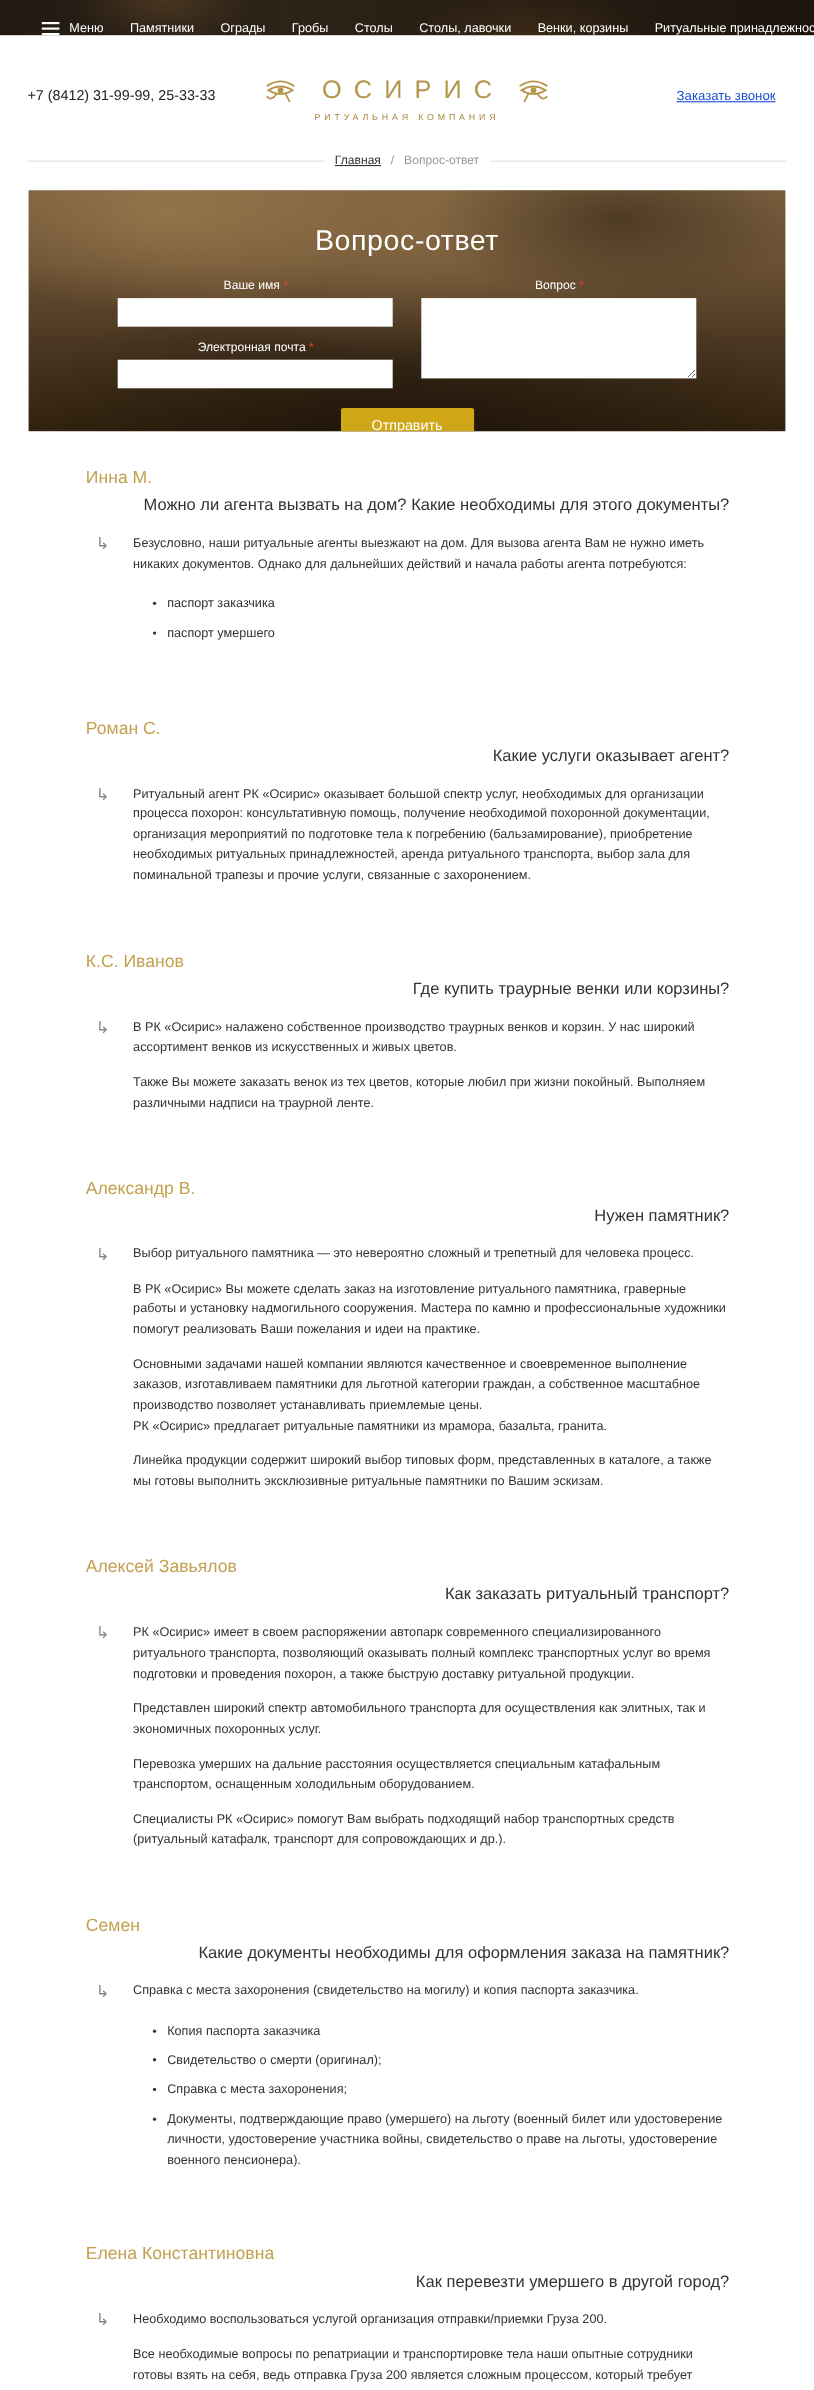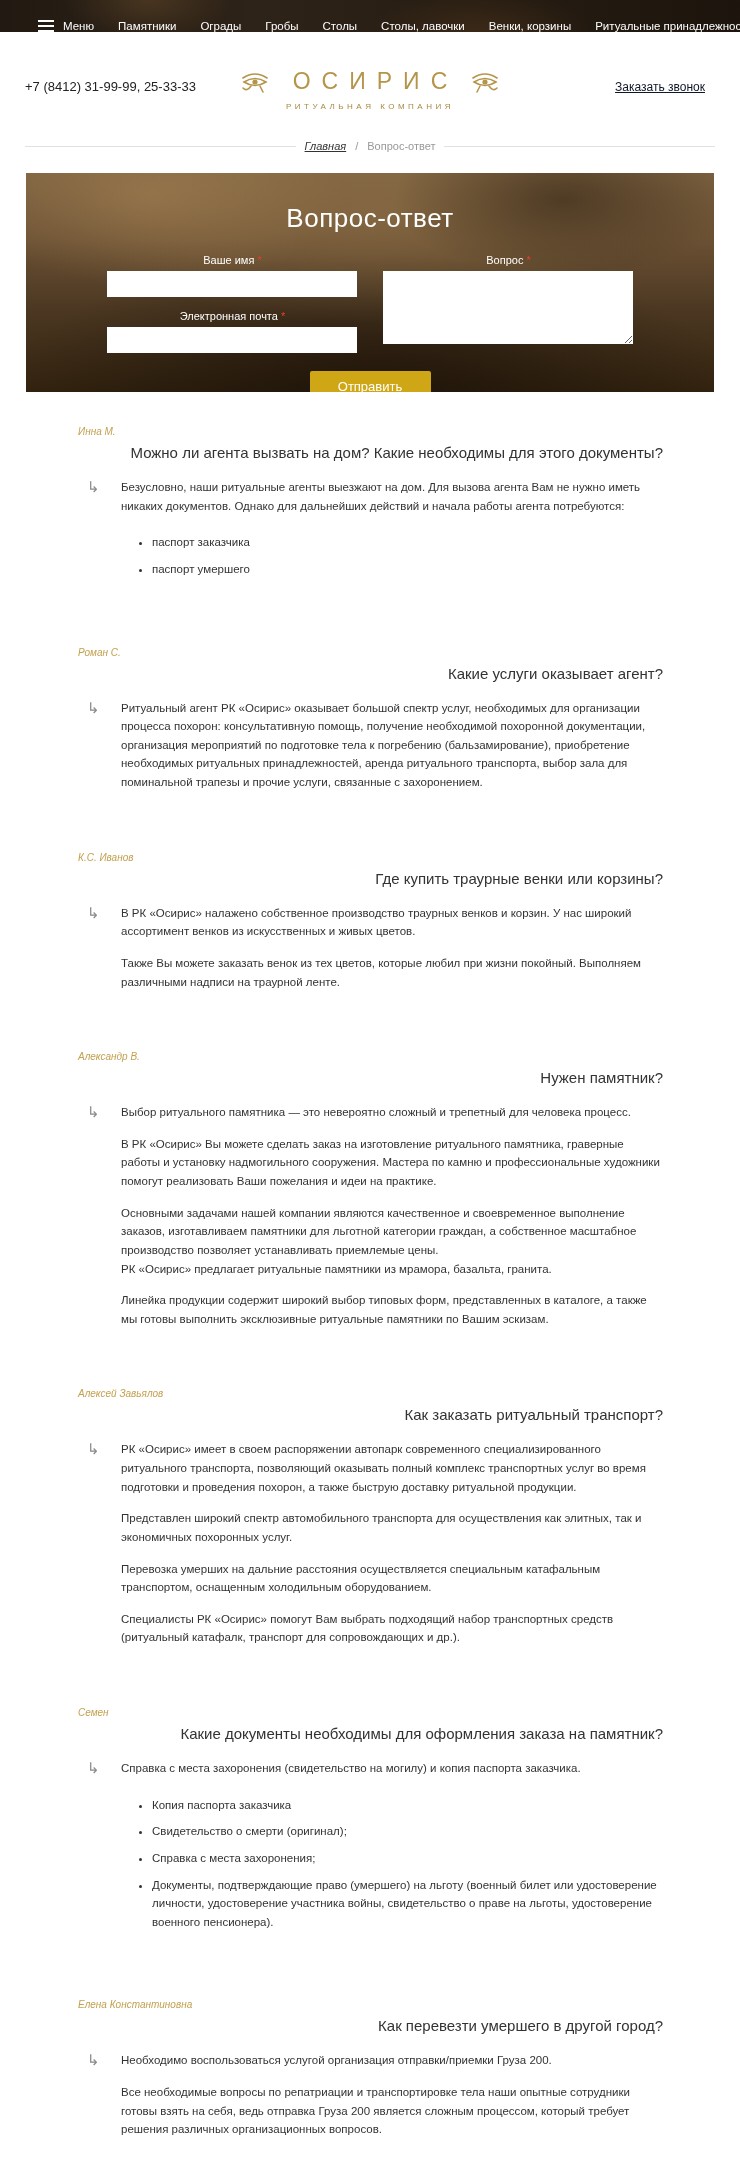--- a/index.html
+++ b/index.html
@@ -44,31 +44,31 @@
   .eye.flip svg { transform: scaleX(-1); }
   .logo-title {
     font-size:23px; letter-spacing:11px; color:#b5954a;
     padding-left:11px; 
   }
   .logo-tagline {
     margin-top:7px; font-size:8px; letter-spacing:3.5px; color:#a8893f;
   }
   .callback {
     position:absolute; right:35px; top:48px;
-    font-size:12px; color:#0f172a; text-decoration:underline; cursor:pointer;
+    font-size:12px; color:#1d4ed8; text-decoration:underline; cursor:pointer;
   }
 
   
   .breadcrumb {
     margin: 14px 25px 0;
     display:flex; align-items:center; gap:9px;
     font-size:11px; color:#999;
   }
   .bc-line { flex:1; height:1px; background:#e1e1e1; }
-  .bc-home { color:#333; text-decoration:underline; cursor:pointer;font-style:italic; }
+  .bc-home { color:#333; text-decoration:underline; cursor:pointer; }
   .bc-current { color:#999; }
 
   
   .hero {
     margin: 21px 26px 0;
     height: 219px;
     position: relative;
     overflow: hidden;
     background:
       radial-gradient(ellipse 260px 120px at 78% 12%, rgba(60,44,26,.7), transparent 65%),
@@ -96,21 +96,21 @@
   .submit {
     display:block; margin:18px auto 0;
     width:121px; height:30px;
     background:#cfa616; color:#fff; border:none; border-radius:2px;
     font-family:inherit; font-size:13px; cursor:pointer;
   }
 
   
   .faq { margin: 34px 77px 0 78px; }
   .faq-item { margin-bottom: 60px; }
-  .faq-author { font-size:10px; font-style:italic; color:#c3a04f; }
+  .faq-author { font-size:16px; color:#c3a04f; }
   .faq-question { margin:7px 0 0; font-size:15px; font-weight:400; color:#333;text-align:right; }
   .faq-answer { display:flex; margin-top:17px; }
   .faq-arrow {
     flex:none; width:43px; padding-left:9px;
     color:#8a8a8a; font-size:15px; line-height:1.3;
     font-family:"DejaVu Sans", sans-serif;
   }
   .faq-body { flex:1; font-size:11.5px; line-height:1.62; color:#333; }
   .faq-body p { margin:0 0 13px; white-space:pre-line; }
   .faq-body p:last-child { margin-bottom:0; }

